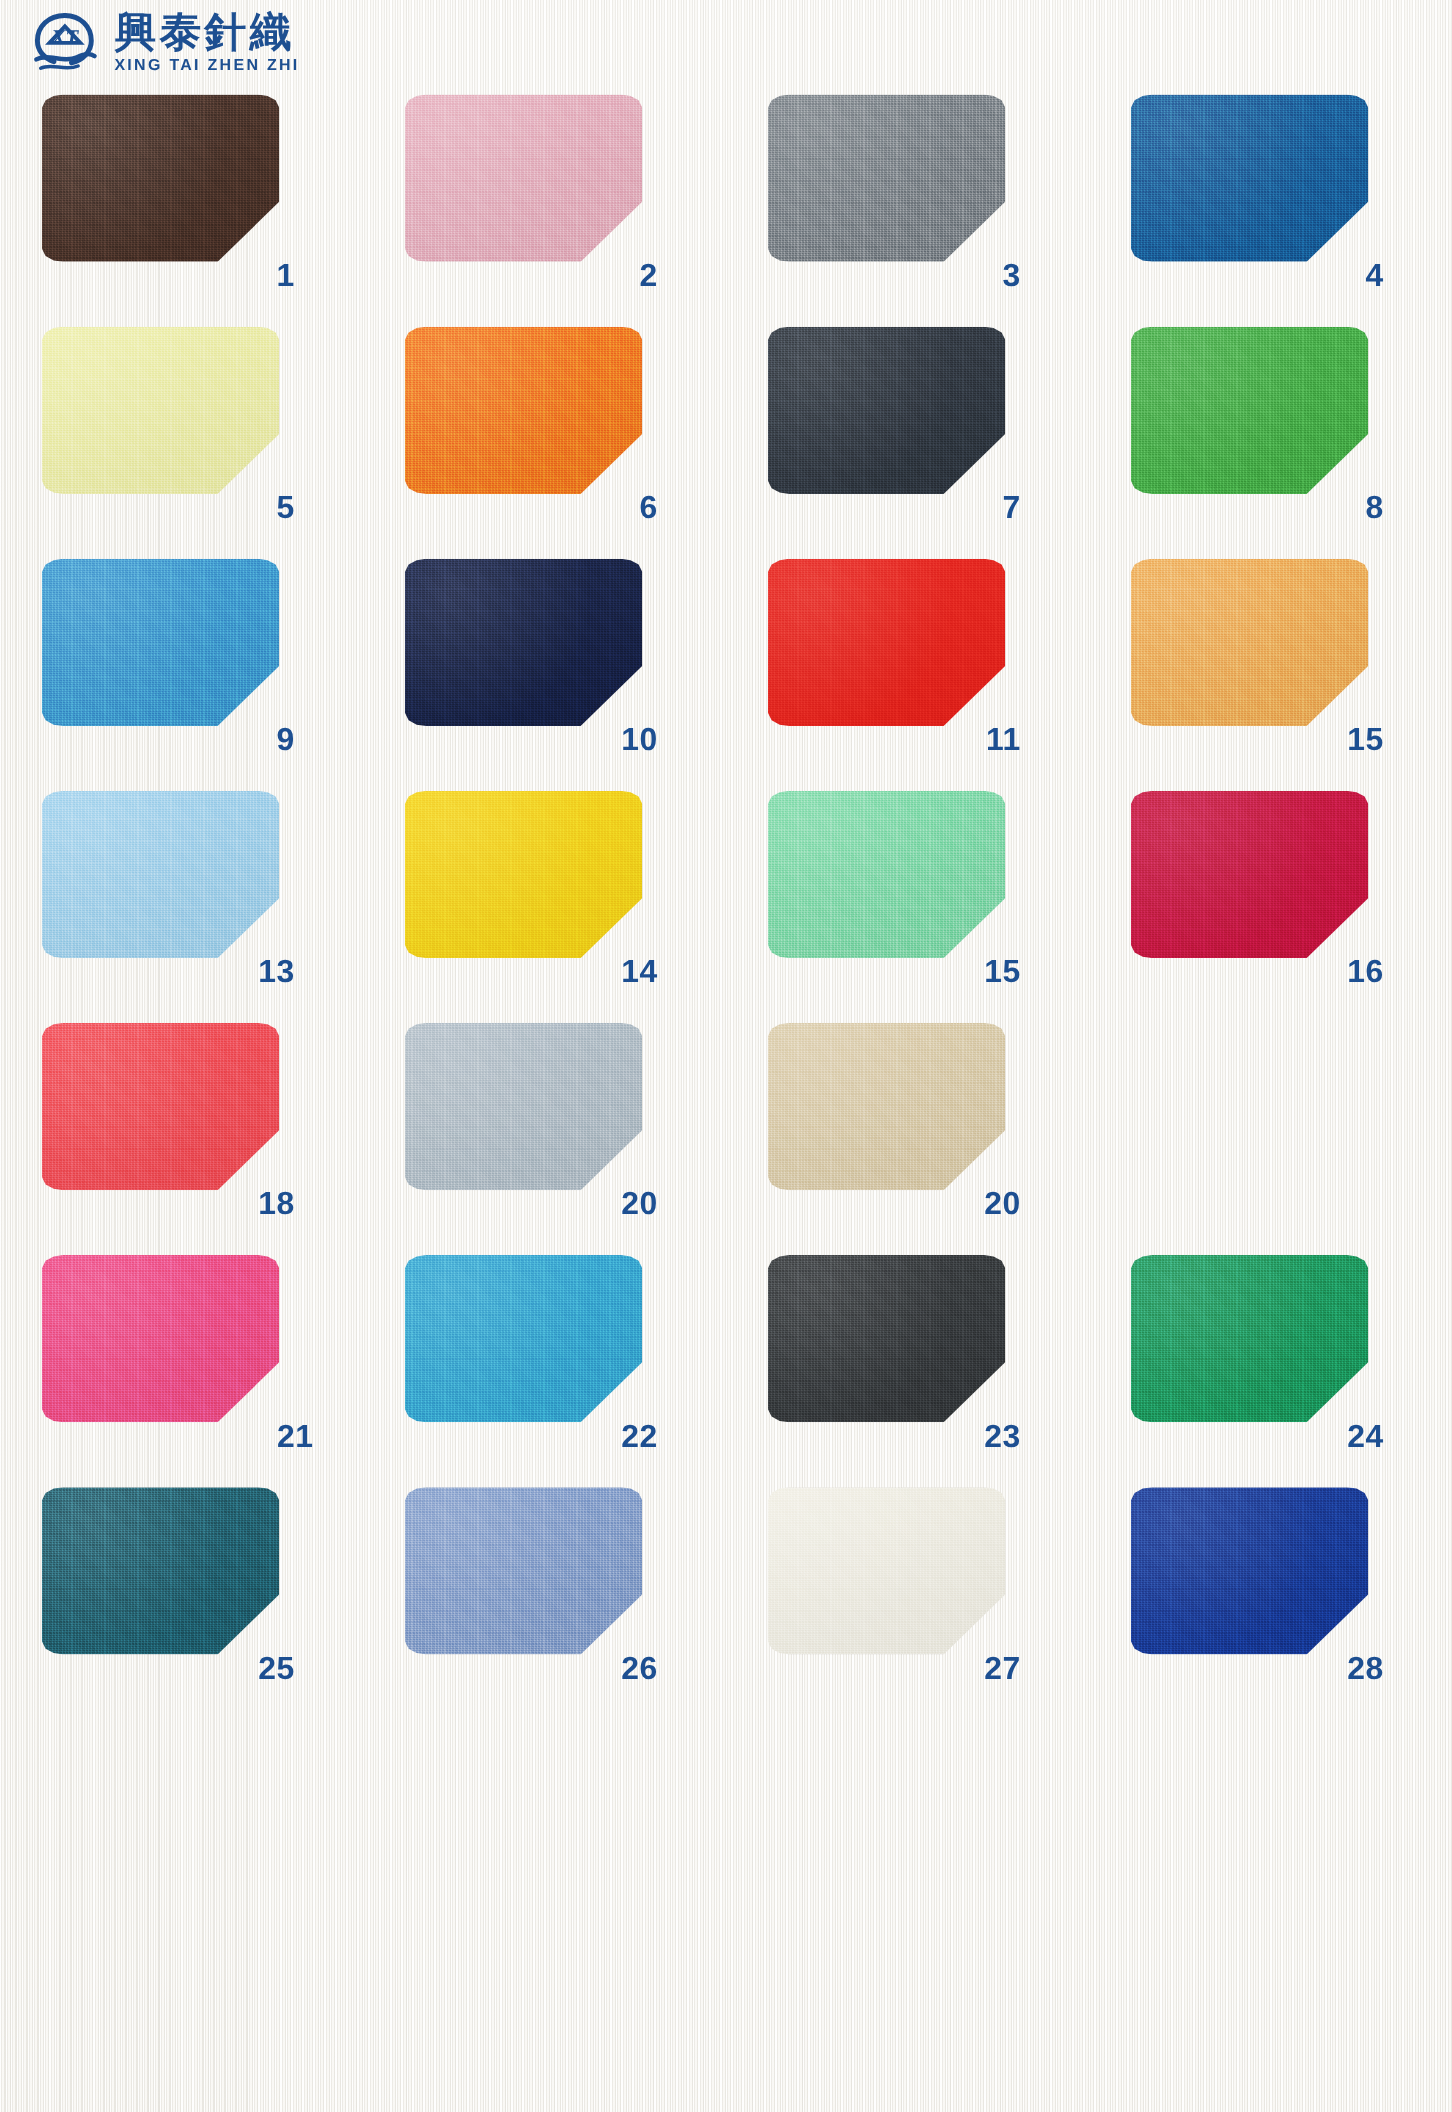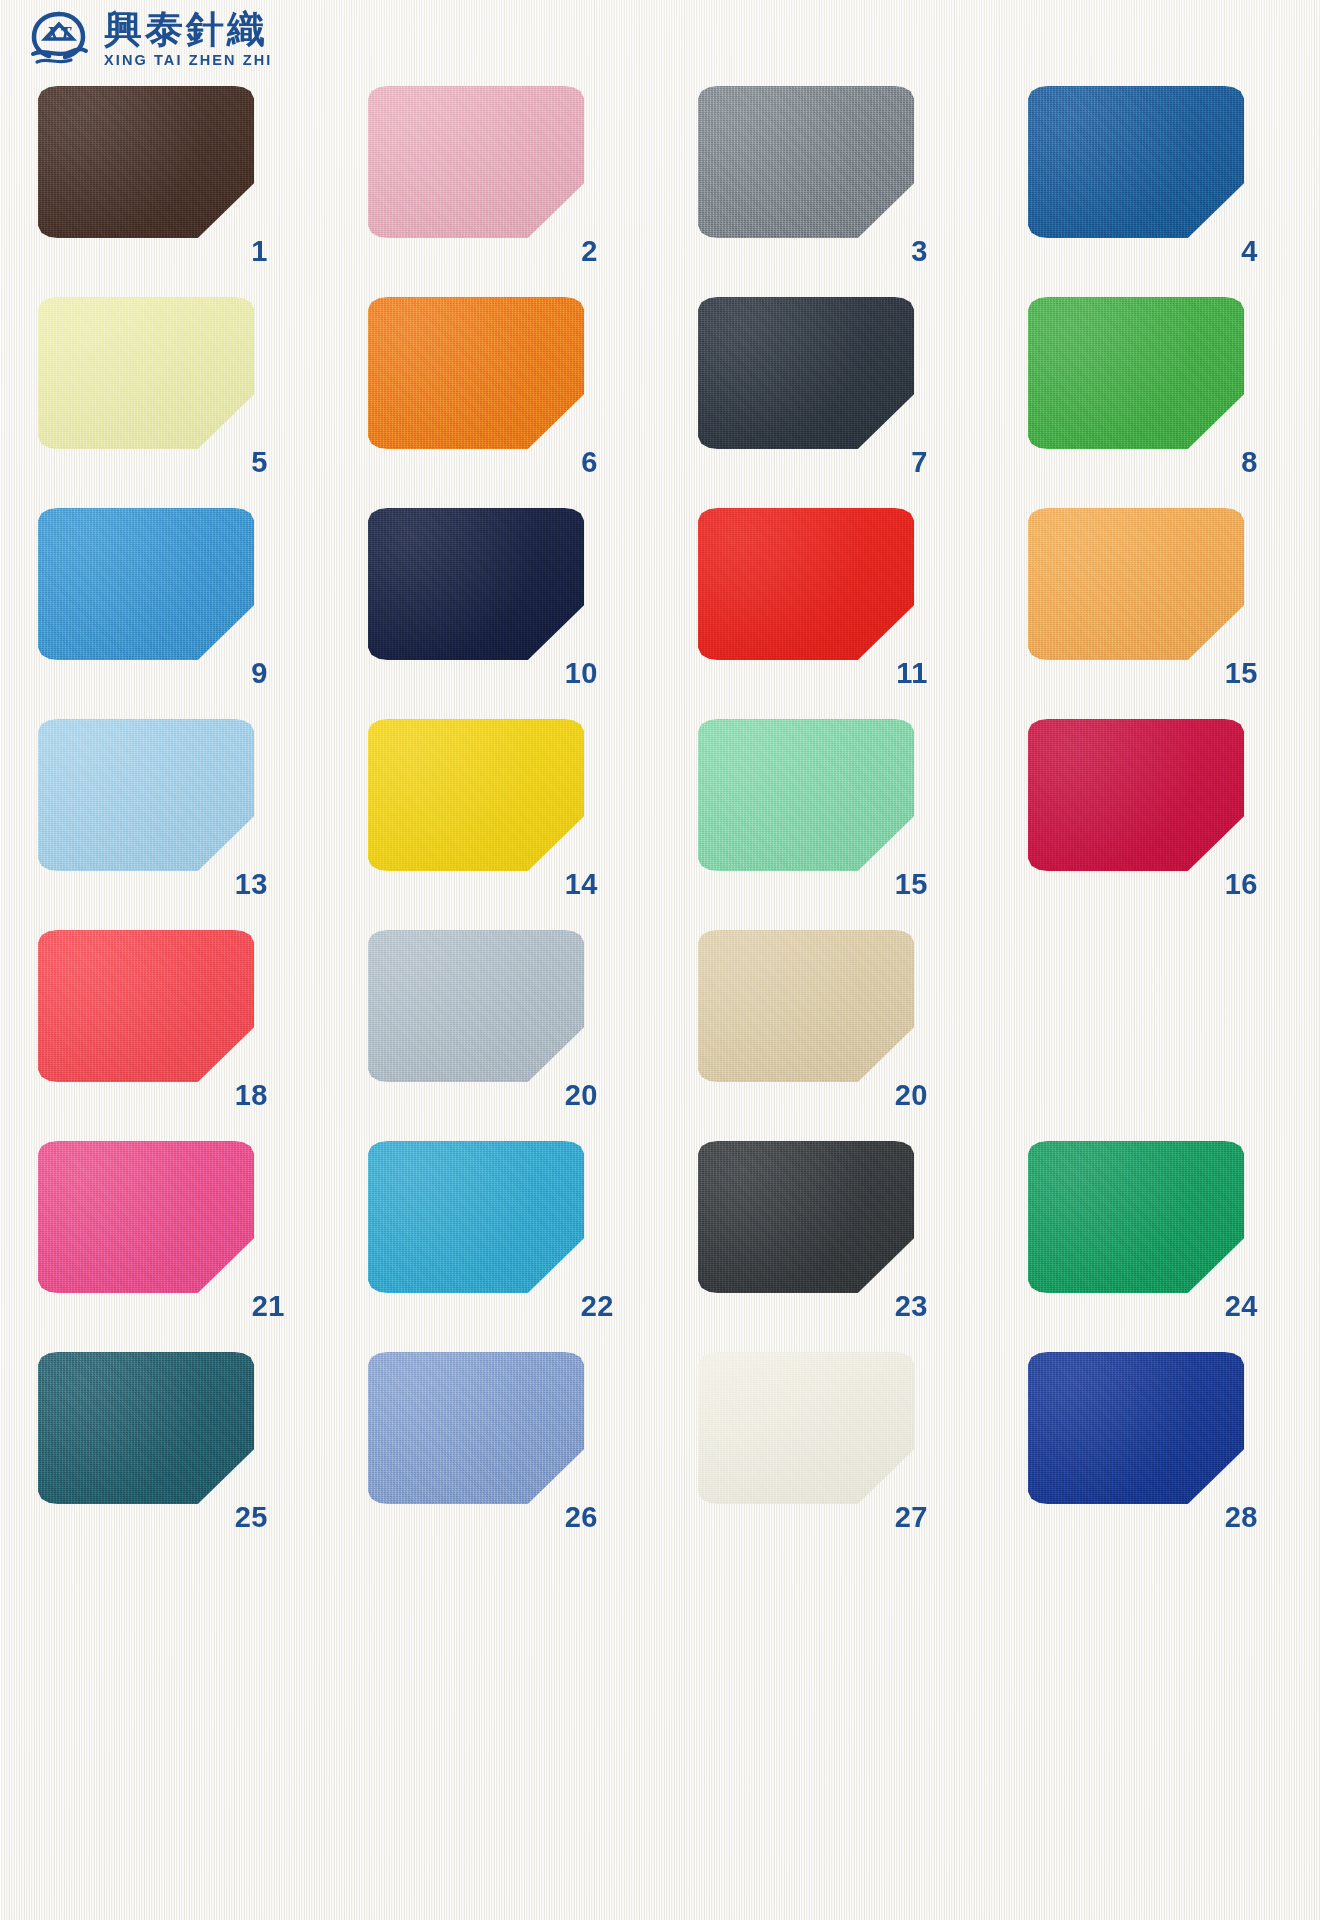--- a/index.html
+++ b/index.html
@@ -272,21 +272,21 @@
           <div class="num" style="color: rgb(29, 79, 145);">20</div>
         </div>
       </div>
       <div class="row">
         <div class="cell">
           <div class="swatch" style="background-color: rgb(240, 80, 140);"></div>
           <div class="num" style="color: rgb(29, 79, 145); margin-left: 17px;">21</div>
         </div>
         <div class="cell">
           <div class="swatch" style="background-color: rgb(54, 170, 212);"></div>
-          <div class="num" style="color: rgb(29, 79, 145); padding-left: 16px;">22</div>
+          <div class="num" style="color: rgb(29, 79, 145);">22</div>
         </div>
         <div class="cell">
           <div class="swatch" style="background-color: rgb(53, 57, 60);"></div>
           <div class="num" style="color: rgb(29, 79, 145);">23</div>
         </div>
         <div class="cell">
           <div class="swatch" style="background-color: rgb(26, 155, 95);"></div>
           <div class="num" style="color: rgb(29, 79, 145);">24</div>
         </div>
       </div>

